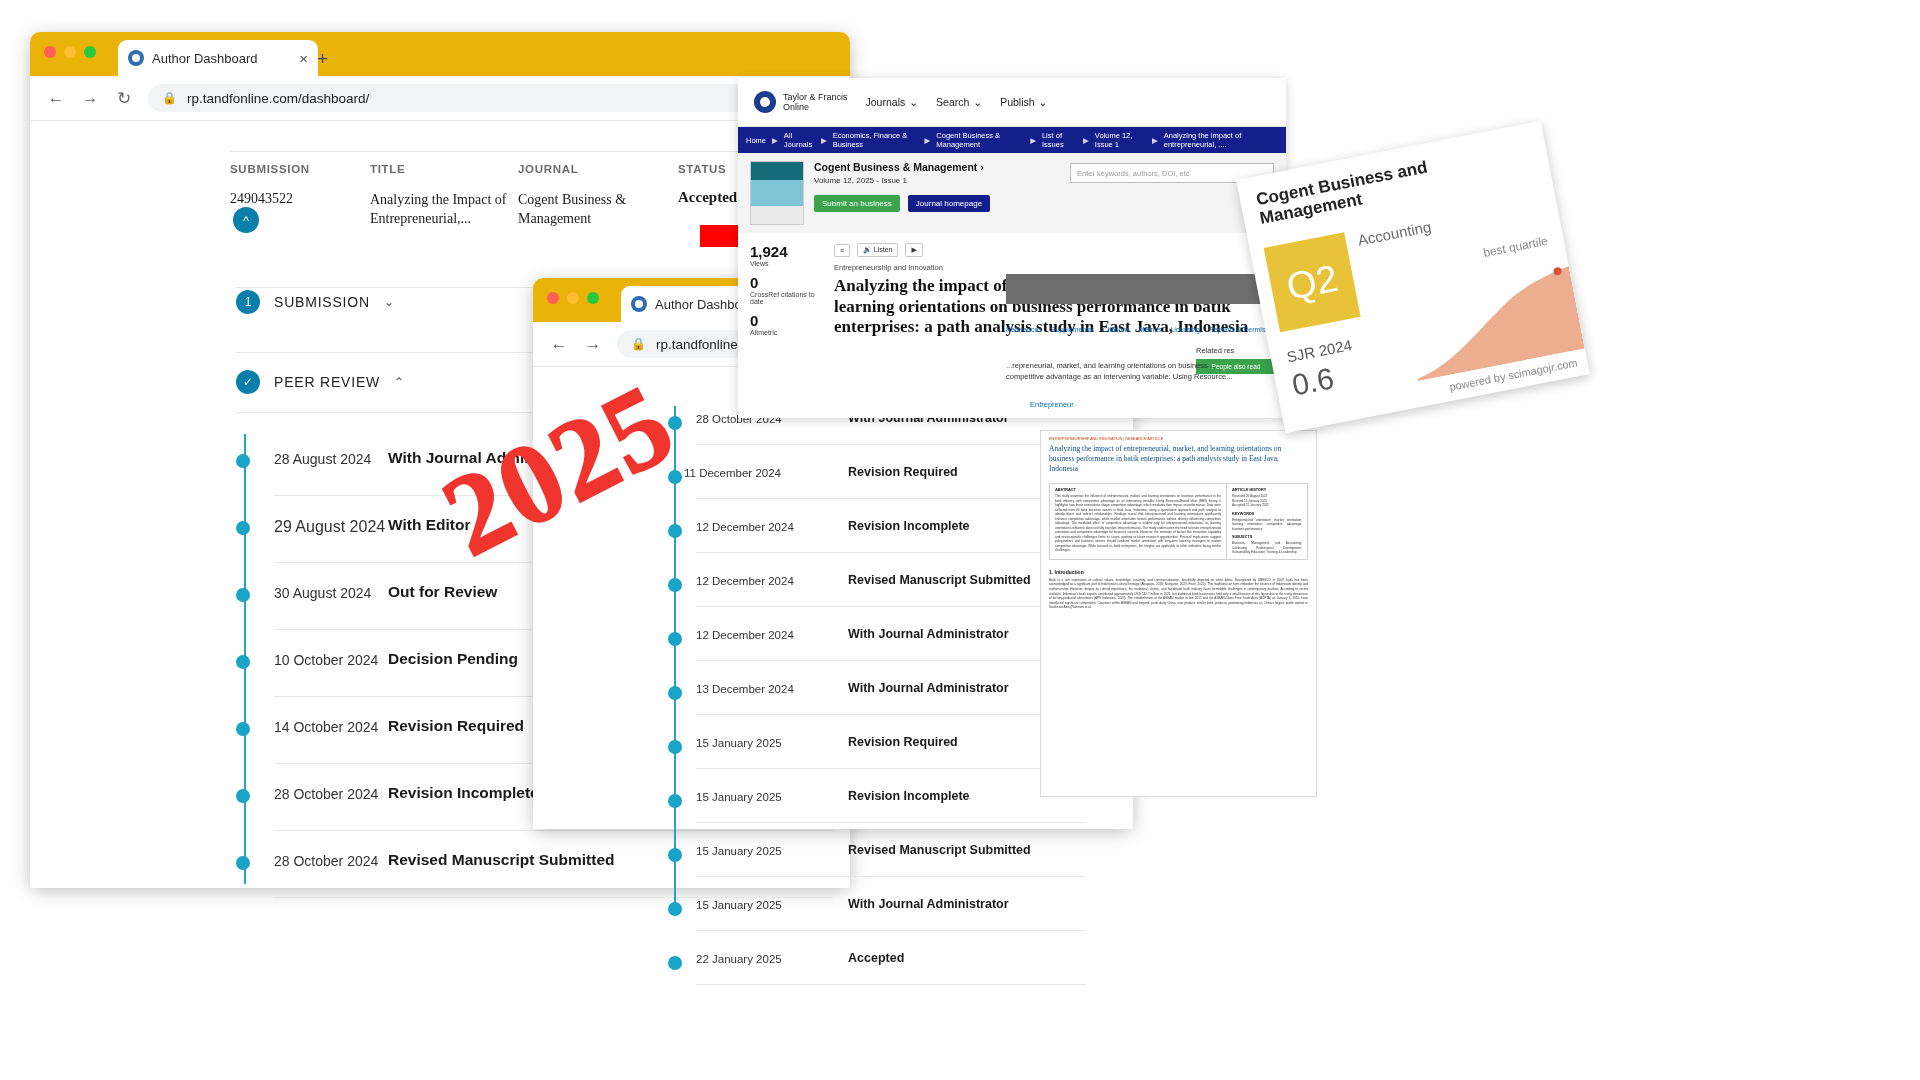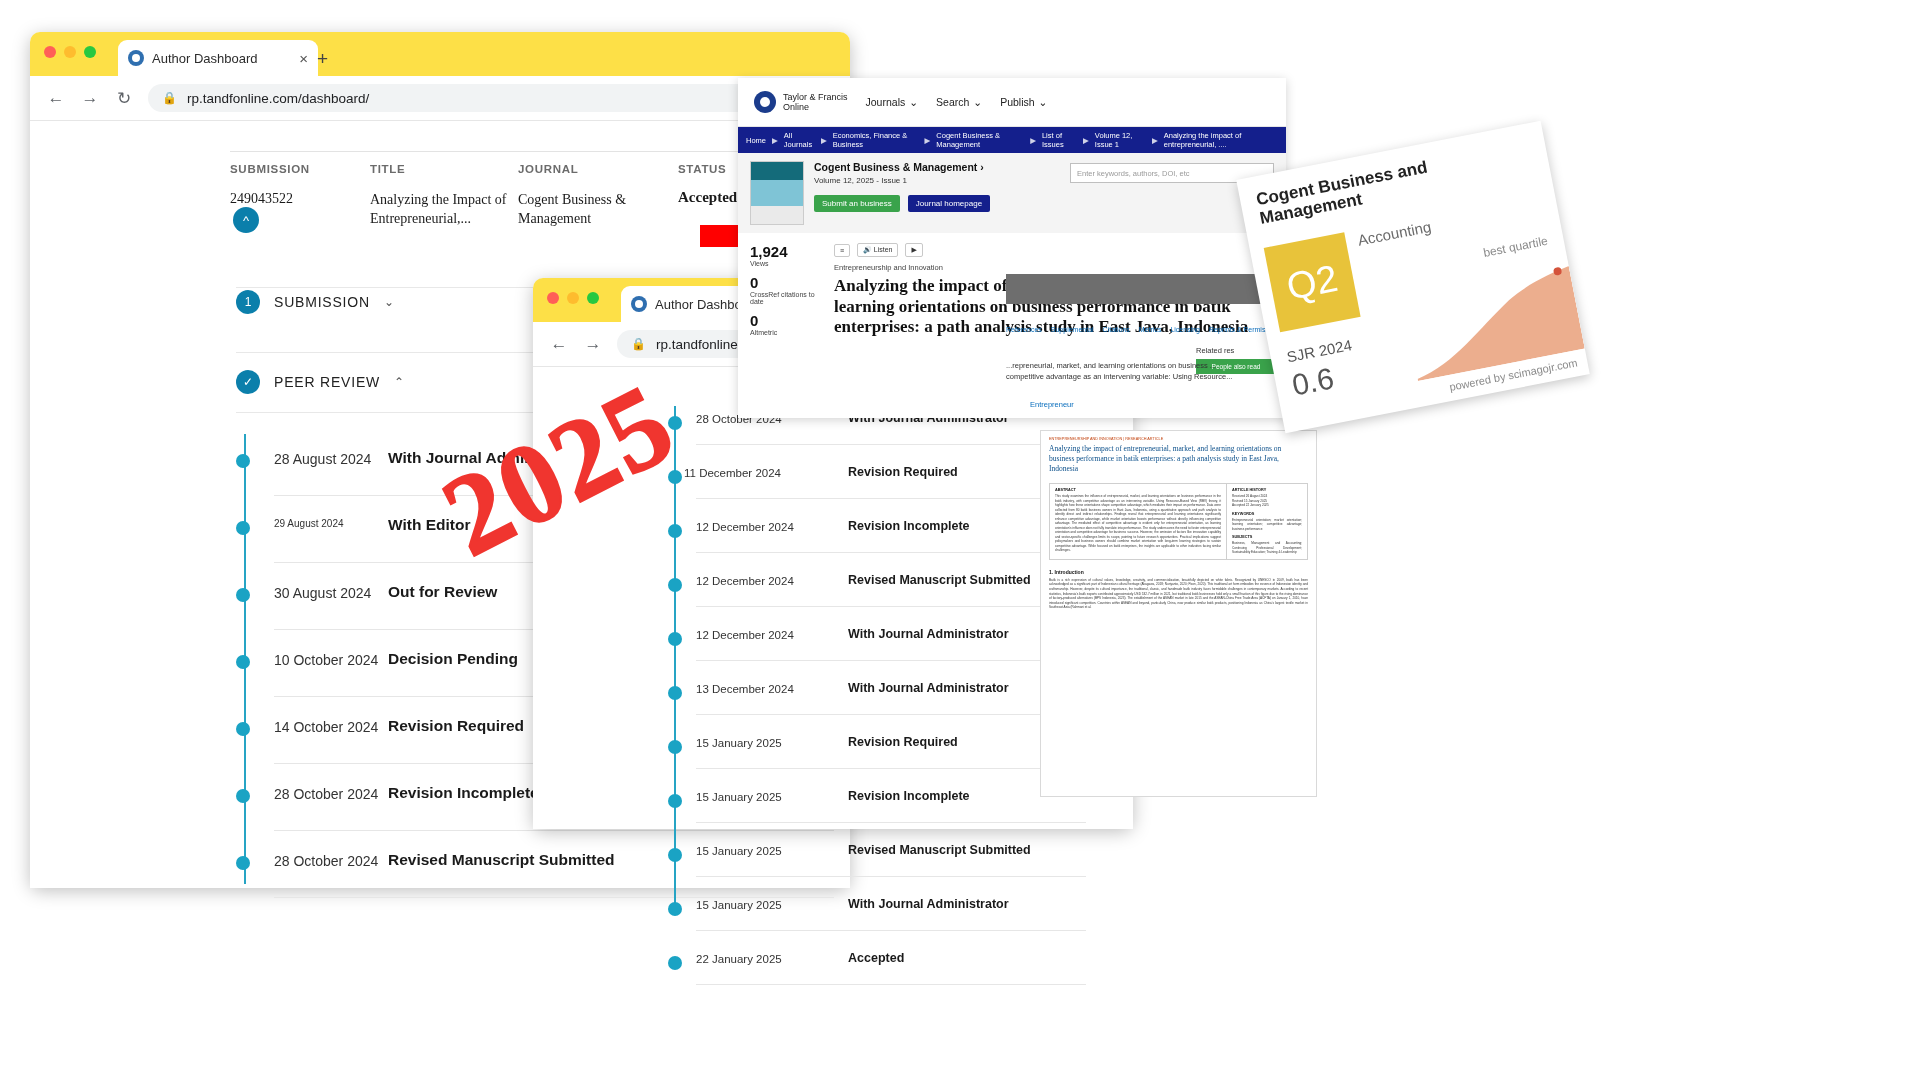--- a/index.html
+++ b/index.html
@@ -4,21 +4,21 @@
 <style>
   html,body{margin:0;padding:0;}
   body{
     width:1920px;height:1080px;position:relative;overflow:hidden;
     background:#ffffff;
     font-family:"Liberation Sans", sans-serif;
     color:#222;
   }
   
   .window{position:absolute;background:#fff;box-shadow:0 4px 18px rgba(0,0,0,.25);border-radius:10px;}
-  .chrome-bar{height:44px;background:#fde047;border-top-left-radius:10px;border-top-right-radius:10px;position:relative;}
+  .chrome-bar{height:44px;background:#eab308;border-top-left-radius:10px;border-top-right-radius:10px;position:relative;}
   .dots{position:absolute;left:14px;top:14px;display:flex;gap:8px;}
   .dot{width:12px;height:12px;border-radius:50%;}
   .dot.red{background:#ff5f57;}
   .dot.yellow{background:#febc2e;}
   .dot.green{background:#28c840;}
   .tab{position:absolute;left:88px;top:8px;height:36px;background:#fff;border-radius:9px 9px 0 0;display:flex;align-items:center;padding:0 10px;min-width:180px;}
   .tab .favicon{width:16px;height:16px;border-radius:50%;background:#2f6fb0;margin-right:8px;flex:none;position:relative;}
   .tab .favicon:after{content:"";position:absolute;left:4px;top:4px;width:8px;height:8px;border-radius:50%;background:#fff;}
   .tab .tab-title{font-size:13px;color:#2b2b2b;white-space:nowrap;overflow:hidden;text-overflow:ellipsis;flex:1;}
   .tab .tab-close{font-size:15px;color:#555;margin-left:10px;cursor:default;}
@@ -185,21 +185,21 @@
 </div>
 <div style="position:absolute;left:236px;top:412px;width:660px;height:1px;background:#e8e8e8;"></div>
 
 <div id="tl1" style="position:absolute;left:236px;top:424px;width:660px;">
   <div class="tl-line" style="left:8px;top:10px;height:450px;position:absolute;width:2px;background:#26a4c4;"></div>
 <div style="position: absolute; left: 0px; top: 30px; width: 14px; height: 14px; border-radius: 50%; background: rgb(26, 163, 196);"></div>
     <div style="position: absolute; left: 38px; top: 27px; font-size: 14px; color: rgb(51, 51, 51);">28 August 2024</div>
     <div style="position: absolute; left: 152px; top: 25px; font-size: 15.5px; font-weight: bold; color: rgb(26, 26, 26);">With Journal Administrator</div>
     <div style="position: absolute; left: 38px; top: 71px; width: 560px; height: 1px; background: rgb(230, 230, 230);"></div>
     <div style="position: absolute; left: 0px; top: 97px; width: 14px; height: 14px; border-radius: 50%; background: rgb(26, 163, 196);"></div>
-    <div style="position: absolute; left: 38px; top: 94px; font-size: 10px; color: rgb(51, 51, 51);">29 August 2024</div>
+    <div style="position: absolute; left: 38px; top: 94px; font-size: 16px; color: rgb(51, 51, 51);">29 August 2024</div>
     <div style="position: absolute; left: 152px; top: 92px; font-size: 15.5px; font-weight: bold; color: rgb(26, 26, 26);">With Editor</div>
     <div style="position: absolute; left: 38px; top: 138px; width: 560px; height: 1px; background: rgb(230, 230, 230);"></div>
     <div style="position: absolute; left: 0px; top: 164px; width: 14px; height: 14px; border-radius: 50%; background: rgb(26, 163, 196);"></div>
     <div style="position: absolute; left: 38px; top: 161px; font-size: 14px; color: rgb(51, 51, 51);">30 August 2024</div>
     <div style="position: absolute; left: 152px; top: 159px; font-size: 15.5px; font-weight: bold; color: rgb(26, 26, 26);">Out for Review</div>
     <div style="position: absolute; left: 38px; top: 205px; width: 560px; height: 1px; background: rgb(230, 230, 230);"></div>
     <div style="position: absolute; left: 0px; top: 231px; width: 14px; height: 14px; border-radius: 50%; background: rgb(26, 163, 196);"></div>
     <div style="position: absolute; left: 38px; top: 228px; font-size: 14px; color: rgb(51, 51, 51);">10 October 2024</div>
     <div style="position: absolute; left: 152px; top: 226px; font-size: 15.5px; font-weight: bold; color: rgb(26, 26, 26);">Decision Pending</div>
     <div style="position: absolute; left: 38px; top: 272px; width: 560px; height: 1px; background: rgb(230, 230, 230);"></div>

